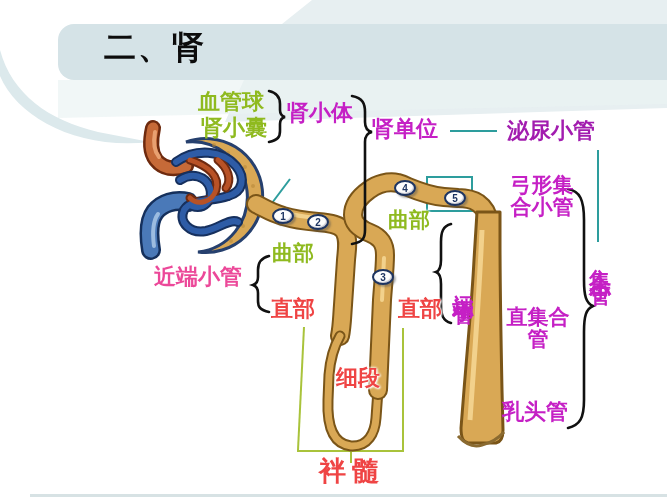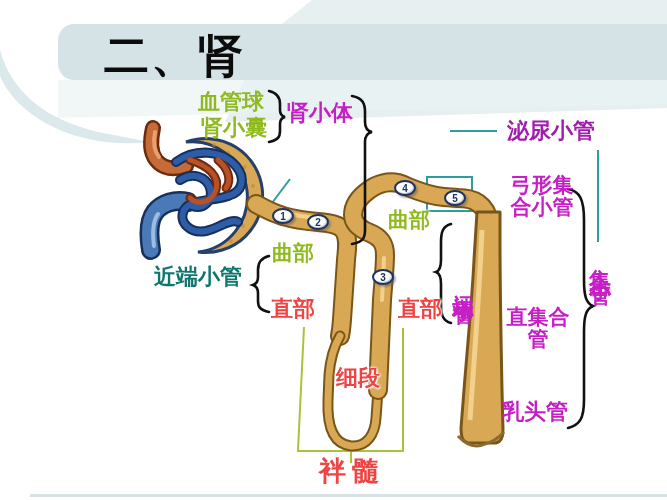--- a/index.html
+++ b/index.html
@@ -8,29 +8,29 @@
     background:#ffffff;font-family:"Liberation Sans",sans-serif;
   }
   svg{position:absolute;left:0;top:0;}
   .lbl{
     position:absolute;font-weight:bold;white-space:nowrap;line-height:1.05;
     font-family:"Liberation Sans",sans-serif;
   }
   .magenta{color:#c520c5;}
   .green{color:#8fba1f;}
   .teal{color:#a21caf;}
-  .crimson{color:#0f766e;}
+  .crimson{color:#ec4899;}
   .black{color:#ef4444;}
   .f22{font-size:22px;}
   .f21{font-size:21px;text-align:center;}
   .wrap{white-space:normal;width:70px;}
   .vert{writing-mode:vertical-rl;text-orientation:upright;white-space:normal;}
   .halo{text-shadow:0 0 3px #fff,0 0 3px #fff,1px 1px 2px #fff;}
   #slide-title{
-    position:absolute;left:104px;top:26px;font-size:45px;font-weight:900;
+    position:absolute;left:104px;top:26px;font-size:32px;font-weight:900;
     color:#0c0c0c;font-family:"DejaVu Serif",serif;letter-spacing:2px;text-align:center;
   }
   .marker{
     position:absolute;width:22px;height:16px;border-radius:50%;
     background:#fdfdfd;border:2px solid #1d3461;box-sizing:border-box;
     display:flex;align-items:center;justify-content:center;
     font-size:10px;font-weight:bold;color:#1d3461;
     box-shadow:2px 2px 2px rgba(80,80,80,.45), inset -1px -1px 1px rgba(120,120,140,.4);
   }
 </style>
@@ -128,20 +128,21 @@
       <path d="M451,224 C443,226 441,232 441,242 L441,260 C441,268 439,271 436,272 C439,273 441,276 441,284 L441,305 C441,315 443,321 451,323"></path>
       <path d="M568,189 C580,191 584,200 584,220 L584,280 C584,296 586,303 593,306 C586,309 584,316 584,332 L584,400 C584,418 580,425 568,428"></path>
     </g>
   </svg>
 
   <div id="slide-title">二、肾</div>
 
   <div class="lbl green f22" style="left:198px;top:90px">血管球</div>
   <div class="lbl green f22" style="left:201px;top:116px">肾小囊</div>
   <div class="lbl magenta f22" style="left:287px;top:101px">肾小体</div>
+  <div class="lbl magenta f22" style="left:372px;top:117px">肾单位</div>
 
   <div class="lbl teal f22" style="left:507px;top:119px">泌尿小管</div>
   <div class="lbl magenta f21 wrap" style="left:507px;top:174px">弓形集合小管</div>
   <div class="lbl magenta f22 vert" style="left:589px;top:251px;height:122px;letter-spacing:5px">集合小管</div>
   <div class="lbl magenta f21 wrap" style="left:503px;top:306px">直集合管</div>
   <div class="lbl magenta f22" style="left:502px;top:400px">乳头管</div>
 
   <div class="lbl crimson f22" style="left:154px;top:265px">近端小管</div>
   <div class="lbl green f21" style="left:272px;top:242px">曲部</div>
   <div class="lbl black f22 halo" style="left:271px;top:297px">直部</div>

